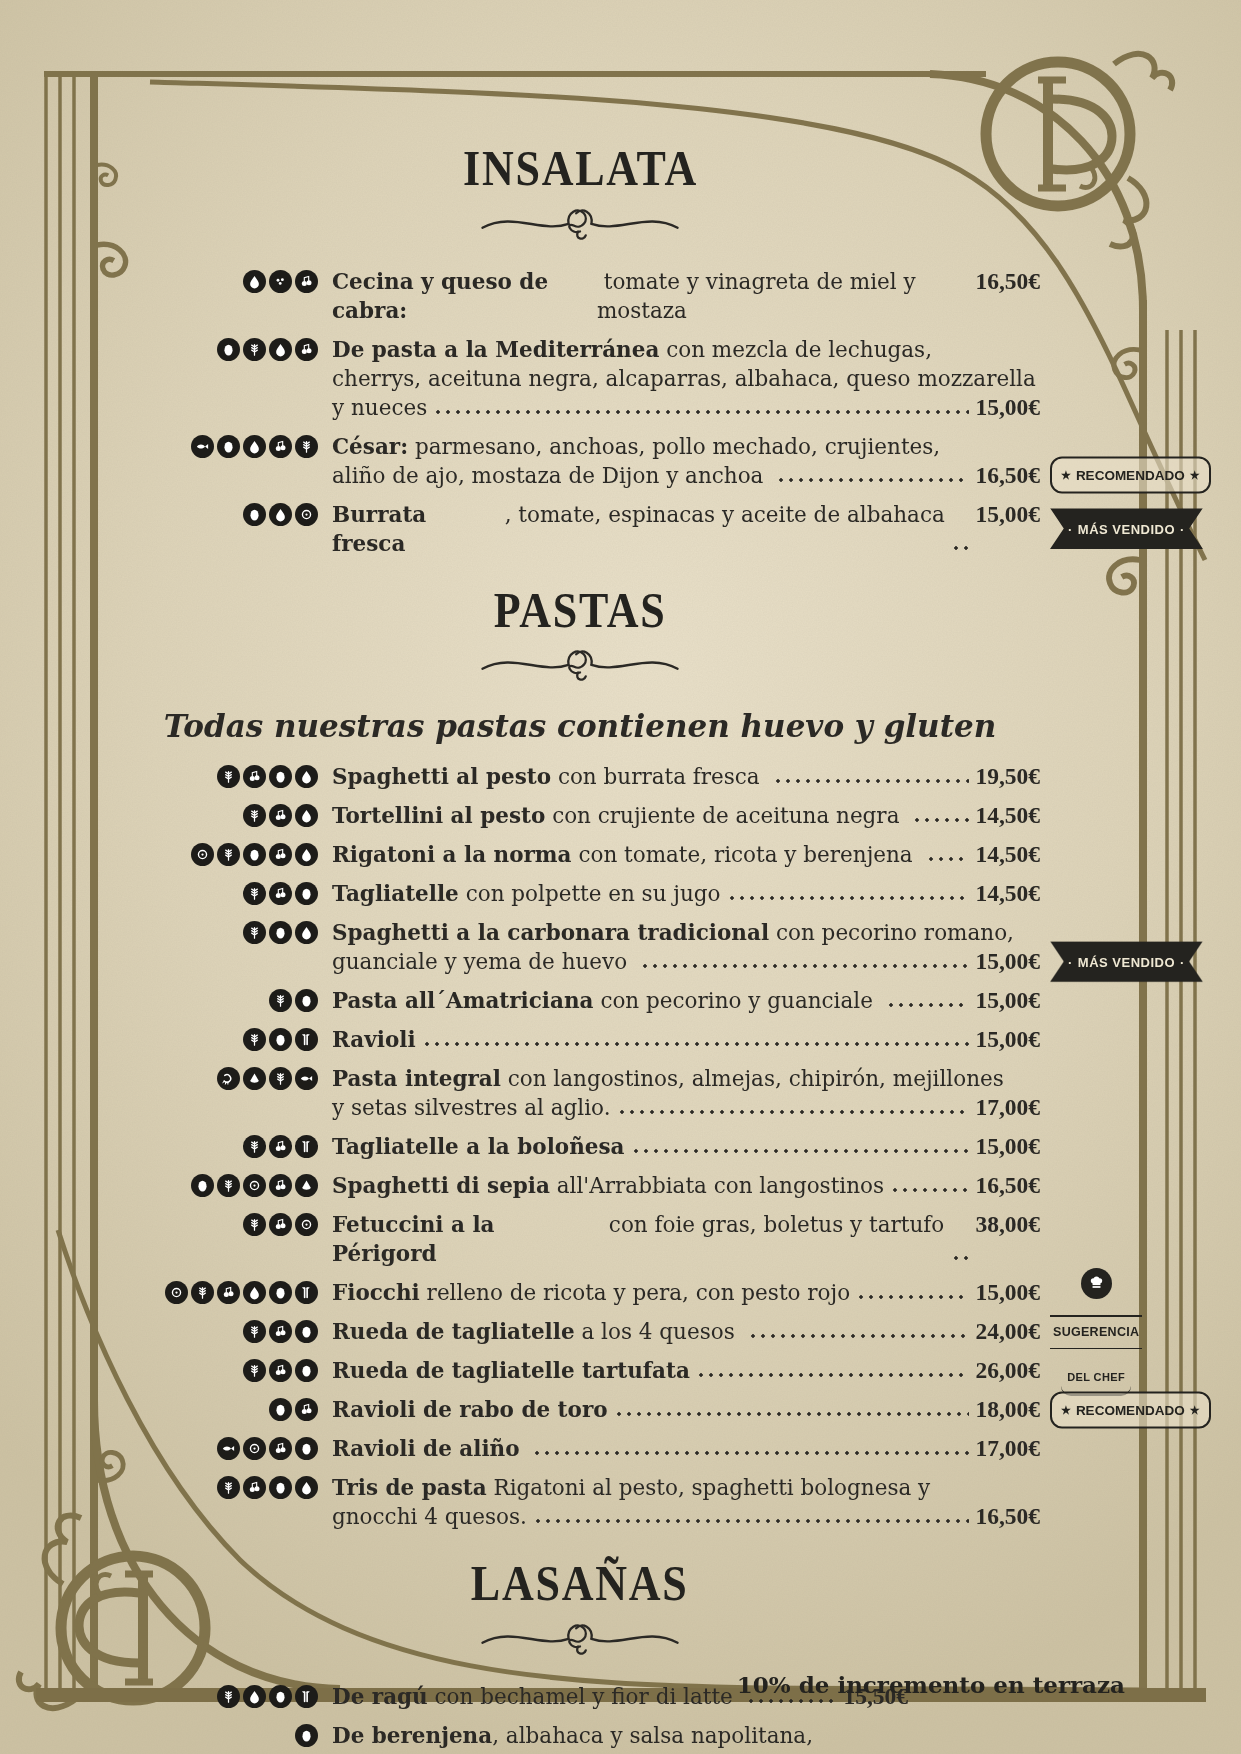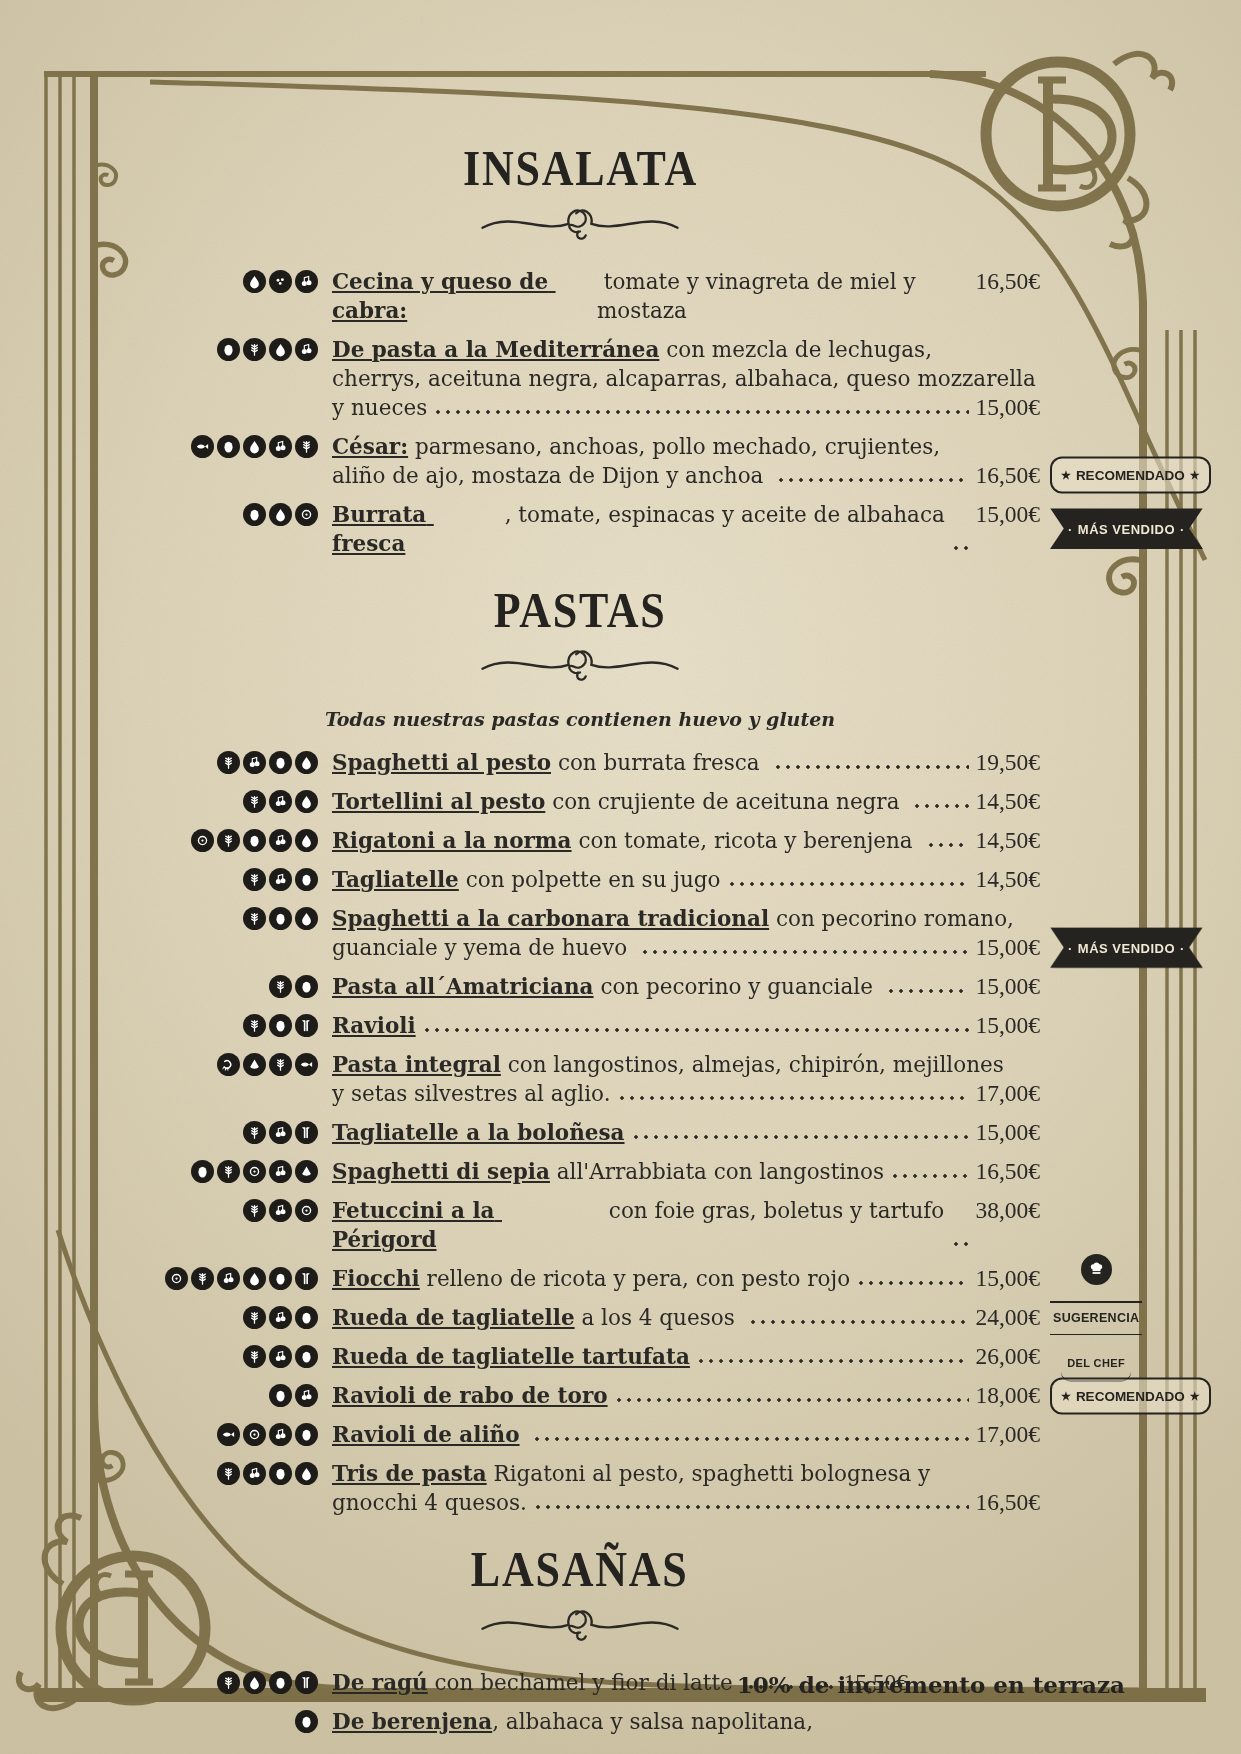--- a/index.html
+++ b/index.html
@@ -7,34 +7,34 @@
     background:radial-gradient(ellipse 900px 1100px at 52% 38%, #eae1ca 0%, #ded4b9 55%, #cdc2a3 100%), #d8cdb0;
     font-family:"DejaVu Serif", serif; color:#2b2925;}
   .texture, .frame{position:absolute;inset:0;pointer-events:none;}
   .content{position:absolute;left:120px;top:128px;width:920px;}
   .sec-head{text-align:center;margin:26px 0 4px;}
   .menu-section:first-child .sec-head{margin-top:14px;}
   .sec-title{display:inline-block;font-family:"Liberation Serif",serif;font-weight:700;
     font-size:50px;line-height:1.05;letter-spacing:2px;color:#24231f;transform:scaleX(.88);}
   .divider{text-align:center;margin:0 0 20px;}
   .divider svg{width:218px;height:44px;}
-  .note{text-align:center;font-style:italic;font-weight:700;font-size:19px;margin:2px 0 18px;}
+  .note{text-align:center;font-style:italic;font-weight:700;font-size:31px;margin:2px 0 18px;}
   .items{margin:0;}
   .item{display:flex;margin-bottom:10px;}
   .allergens{width:198px;flex:none;display:flex;justify-content:flex-end;align-items:flex-start;gap:3px;padding-top:3px;}
   .al-icon{width:23px;height:23px;border-radius:50%;background:#1d1c19;display:flex;align-items:center;justify-content:center;flex:none;}
   .al-icon svg{width:15px;height:15px;display:block;}
   .body{flex:1;padding-left:14px;min-width:0;}
   .line{display:flex;align-items:baseline;line-height:29px;font-size:21.5px;position:relative;}
   .txt{white-space:pre-wrap;}
-  .name{font-weight:700;white-space:pre-wrap;text-decoration:underline;}
+  .name{font-weight:700;white-space:pre-wrap;}
   .dots{flex:1 1 auto;min-width:18px;align-self:flex-end;height:8px;margin:0 6px 6px 6px;
     background-image:radial-gradient(circle, #2c2a25 1.5px, rgba(0,0,0,0) 1.9px);
     background-size:10px 8px;background-repeat:repeat-x;background-position:left bottom;}
-  .price{font-family:"Liberation Serif",serif;font-size:23.5px;white-space:nowrap;}
+  .price{font-family:"Liberation Serif",serif;font-size:23.5px;white-space:nowrap;font-weight:bold;}
   .line.no-dots .price{margin-left:10px;}
   .narrow .line{padding-right:132px;}
   
   .badge{position:absolute;left:100%;margin-left:10px;top:50%;transform:translateY(-50%);
     font-family:"Liberation Sans",sans-serif;white-space:nowrap;display:flex;align-items:center;}
   .badge-reco{border:2px solid #24231f;border-radius:12px;padding:2px 9px;gap:5px;
     font-weight:700;font-size:13.5px;color:#24231f;background:rgba(233,224,200,.6);}
   .badge-reco .star{font-size:11px;}
   .badge-mv{background:#24231f;color:#efe8d3;font-weight:700;font-size:13px;letter-spacing:.5px;
     padding:6px 18px;gap:5px;clip-path:polygon(0 0,100% 0,91% 50%,100% 100%,0 100%,9% 50%);}

